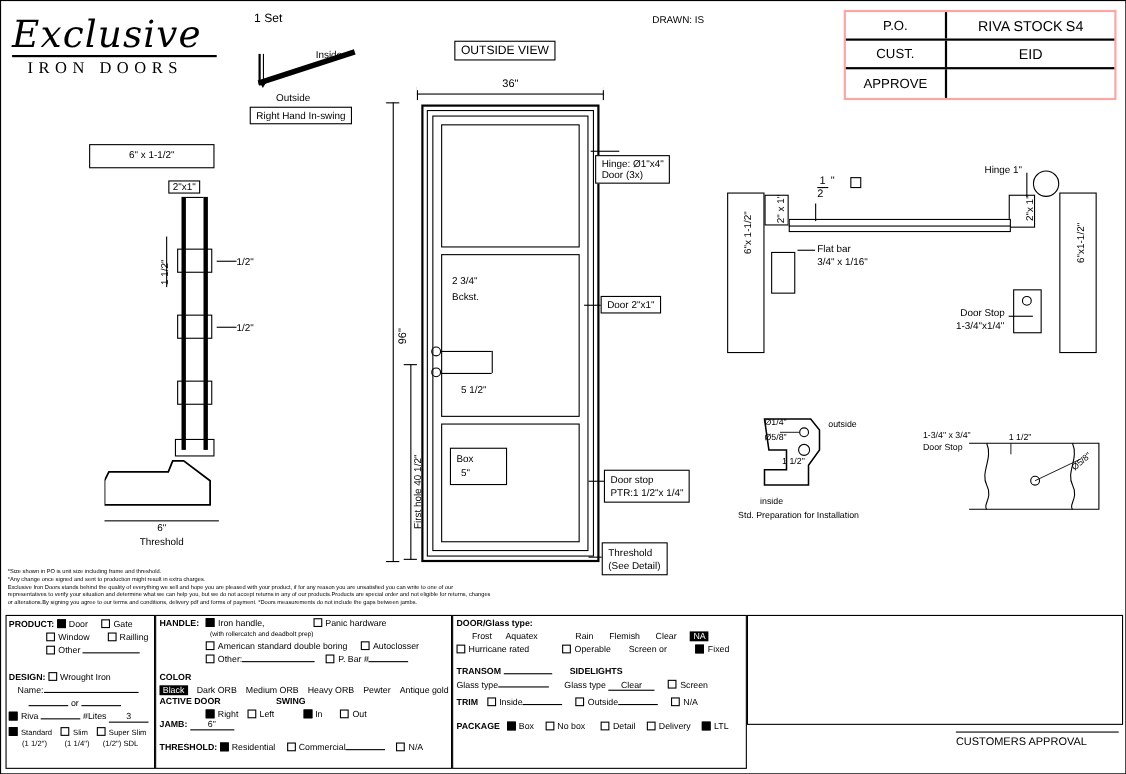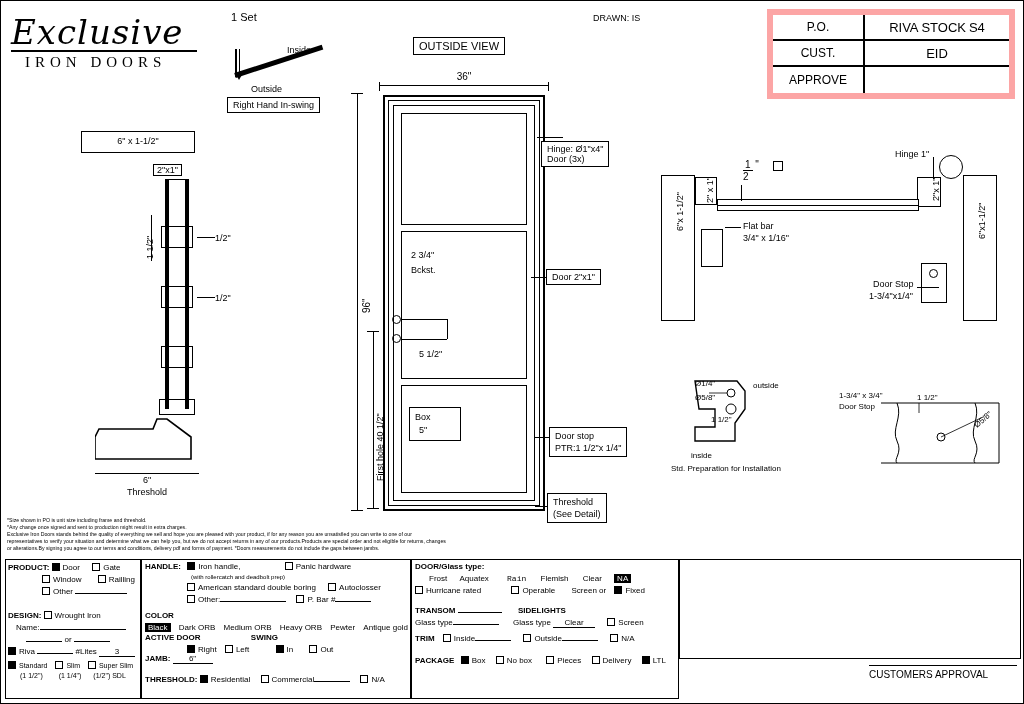--- a/index.html
+++ b/index.html
@@ -30,21 +30,21 @@
   .logo-sub {
     font-family:"Liberation Serif", serif;
     font-size:15px;
     letter-spacing:5px;
     margin-top:2px;
     padding-left:14px;
   }
   .logo-rule { border-bottom:2px solid #000; width:186px; margin-top:1px; }
 
   
-  .titleblock { right:8px; top:8px; width:248px; border:6px solid #fca5a5;margin-left:44px; }
+  .titleblock { right:8px; top:8px; width:248px; border:2px solid #fca5a5;margin-left:44px; }
   .tb-row { display:flex; border-bottom:2px solid #000; height:26px; }
   .tb-row:last-child { border-bottom:none; }
   .tb-label { width:92px; border-right:2px solid #000; display:flex; align-items:center; justify-content:center; font-size:12px; }
   .tb-val { flex:1; display:flex; align-items:center; justify-content:center; font-size:13px; }
   .tb-val .small { font-size:13px; margin-left:3px; }
 
   
   .boxlab { border:1px solid #000; padding:2px 5px; background:#fff; font-size:9px; }
 
   
@@ -389,30 +389,30 @@
     <span style="margin-left:8px;"><span class="cb"></span><span>N/A</span></span>
   </div>
 
   <div class="abs fbox" style="left:410px; top:558px; width:268px; height:140px;"></div>
 
   <div class="abs" style="left:414px; top:561px; width:262px;">
     <div class="frow"><span class="ftitle">DOOR/Glass type:</span></div>
     <div class="frow" style="padding-left:14px;">
       <span>Frost</span>
       <span style="margin-left:10px;">Aquatex</span>
-      <span style="margin-left:16px;font-family:Liberation Mono, monospace;">Rain</span>
+      <span style="margin-left:32px;">Rain</span>
       <span style="margin-left:12px;">Flemish</span>
       <span style="margin-left:12px;">Clear</span>
       <span class="hl" style="margin-left:10px;">NA</span>
     </div>
     <div class="frow" style="margin-top:3px;">
       <span class="cb"></span><span>Hurricane rated</span>
       <span style="margin-left:28px;"><span class="cb"></span><span>Operable</span></span>
       <span style="margin-left:14px;">Screen or</span>
-      <span style="margin-left:6px;"><span class="cb filled"></span><span>Fixed</span></span>
+      <span style="margin-left:24px;"><span class="cb filled"></span><span>Fixed</span></span>
     </div>
   </div>
 
   <div class="abs" style="left:414px; top:605px; width:262px;">
     <div class="frow">
       <span class="ftitle">TRANSOM</span>
       <span class="ul" style="width:44px;"></span>
       <span style="margin-left:14px;" class="ftitle">SIDELIGHTS</span>
     </div>
     <div class="frow">
@@ -427,21 +427,21 @@
     <span class="ftitle">TRIM</span>
     <span class="cb" style="margin-left:6px;"></span><span>Inside</span><span class="ul" style="width:34px;"></span>
     <span style="margin-left:10px;"><span class="cb"></span><span>Outside</span><span class="ul" style="width:34px;"></span></span>
     <span style="margin-left:10px;"><span class="cb"></span><span>N/A</span></span>
   </div>
 
   <div class="abs frow" style="left:414px; top:655px;">
     <span class="ftitle">PACKAGE</span>
     <span class="cb filled" style="margin-left:4px;"></span><span>Box</span>
     <span style="margin-left:8px;"><span class="cb"></span><span>No box</span></span>
-    <span style="margin-left:12px;"><span class="cb"></span><span>Pieces</span></span>
+    <span style="margin-left:12px;"><span class="cb"></span><span>Detail</span></span>
     <span style="margin-left:8px;"><span class="cb"></span><span>Delivery</span></span>
     <span style="margin-left:8px;"><span class="cb filled"></span><span>LTL</span></span>
   </div>
 
   <div class="abs frow" style="left:414px; top:709px;">
     <span class="ftitle">GLASS TEMPLATE</span>
     <span class="cb" style="margin-left:4px;"></span><span>Sent #Pieces</span><span class="ul" style="width:40px;"></span>
     <span style="margin-left:8px;"><span class="cb"></span><span>N/A</span></span>
     <span style="margin-left:10px;" class="ftitle">GAUGE:</span>
     <span style="margin-left:3px;">14</span>

